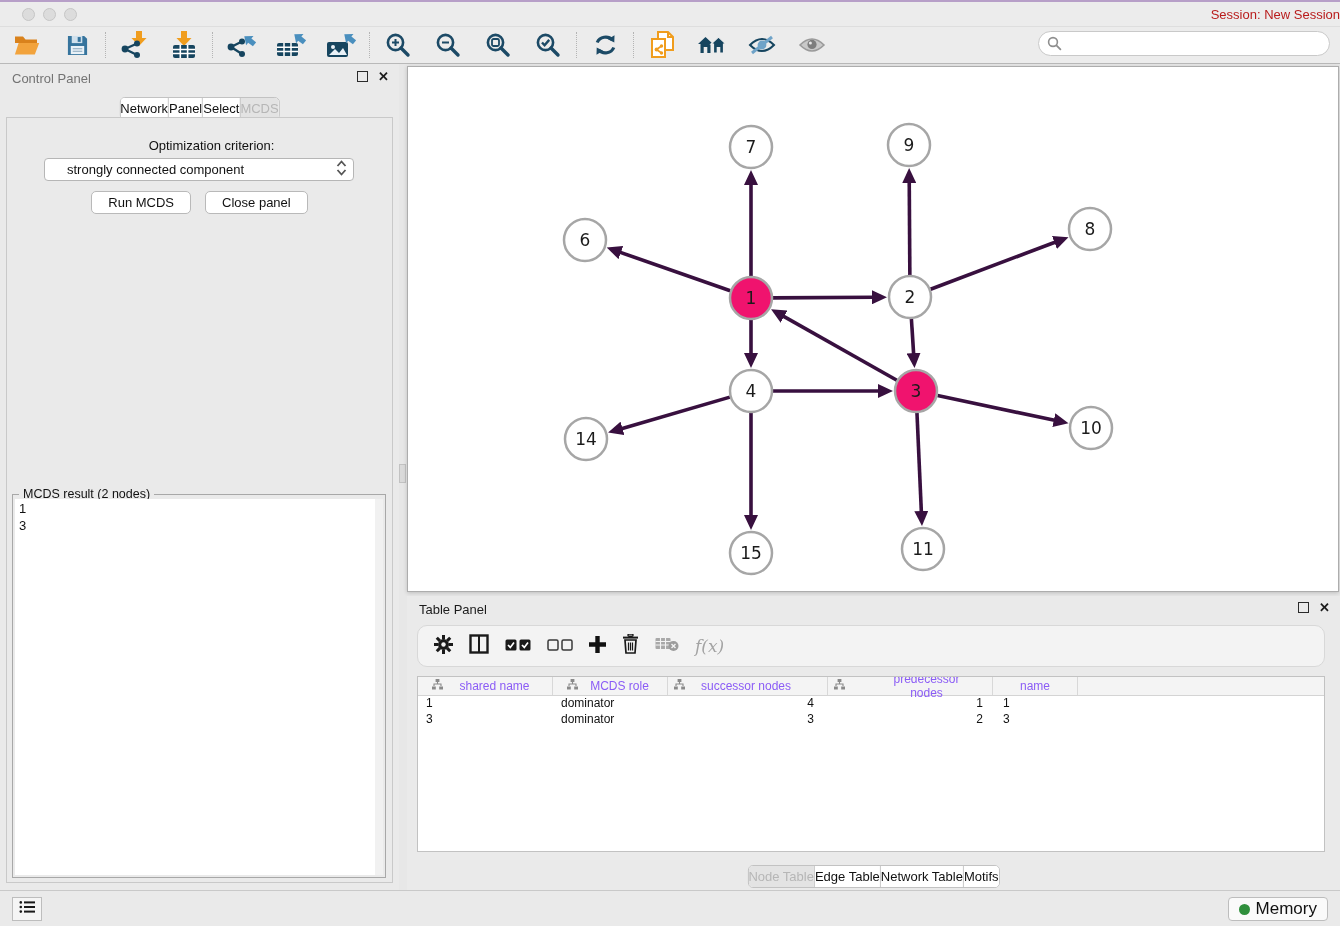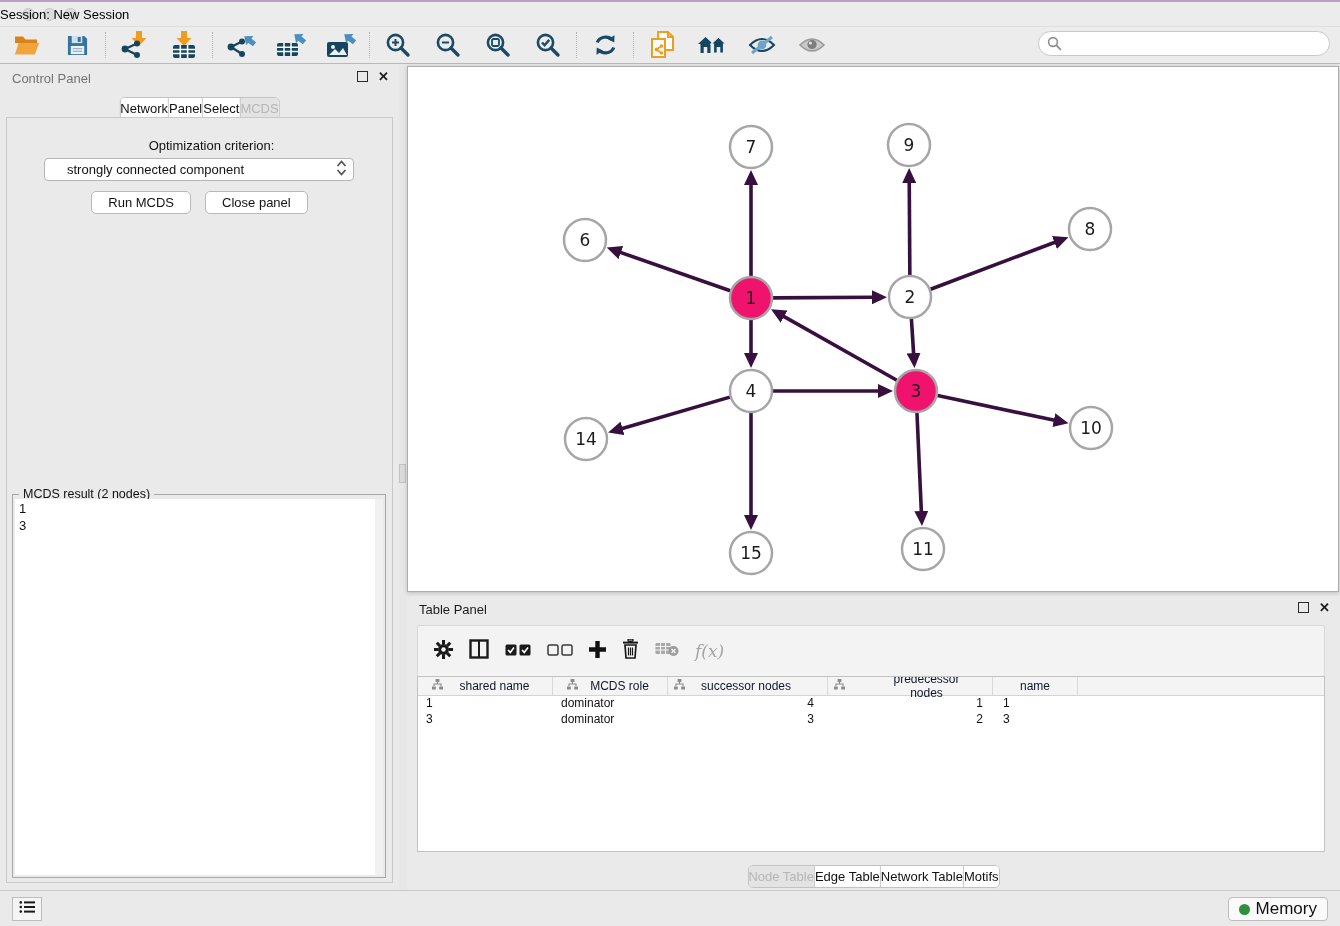--- a/index.html
+++ b/index.html
@@ -7,21 +7,21 @@
   body {
     position:relative; background:#e7e7e7;
     font-family:"Liberation Sans", sans-serif; overflow:hidden;
     -webkit-font-smoothing:antialiased;
   }
   
   .accent-strip { position:absolute; left:0; top:0; width:100%; height:2px; background:#b79fc8; }
   .titlebar { position:absolute; left:0; top:2px; width:100%; height:25px; background:#ececec; border-bottom:1px solid #dedede; }
   .titlebar .traffic { position:absolute; top:6px; left:22px; display:flex; gap:8px; }
   .traffic .dot { width:13px; height:13px; border-radius:50%; background:#dcdcdc; border:1px solid #c6c6c6; }
-  .titlebar .win-title { position:absolute; width:100%; text-align:left; top:5px; font-size:13px; color:#000000; }
+  .titlebar .win-title { position:absolute; width:100%; text-align:right; top:5px; font-size:13px; color:#b91c1c; }
   .main-toolbar { position:absolute; left:0; top:27px; width:100%; height:37px; background:#ececec; border-bottom:1px solid #b9b9b9; display:flex; align-items:center; padding-left:12px; }
   .tb-group { display:flex; align-items:center; gap:20px; }
   .tb-sep { width:1px; height:26px; margin:0 13px; border-left:1px dotted #b4b4b4; }
   .tb-btn { display:flex; align-items:center; justify-content:center; width:30px; height:30px; cursor:pointer; }
   .tb-btn svg { display:block; }
   .search-wrap { position:absolute; right:10px; top:31px; }
   .search-field { width:292px; height:25px; border:1px solid #c9c9c9; border-radius:13px; background:#fff; padding:0 10px 0 28px; font-size:13px; color:#333; outline:none; }
   .search-glyph { position:absolute; left:9px; top:5px; }
 
   
@@ -61,26 +61,26 @@
   .nt-dot svg { position:absolute; left:2px; top:2px; }
   .nt-red { background:#ee4b45; border:1px solid #d63b35; }
   .nt-yellow { background:#f6b32b; border:1px solid #dd9e20; }
   .nt-green { background:#37b24d; border:1px solid #2a9e3f; }
   .net-canvas { position:absolute; left:0; top:22px; width:930px; height:502px; background:#fff; }
 
   
   .table-panel { position:absolute; left:407px; top:596px; width:933px; height:294px; background:#eaeaea; }
   .tp-header { position:relative; height:26px; }
   .tp-header .ph-title { position:absolute; left:12px; top:6px; font-size:13px; color:#1c1c1c; }
-  .tp-toolbar { position:absolute; left:10px; top:29px; width:908px; height:52px; background:#f3f3f3; border:1px solid #d8d8d8; border-radius:2px; display:flex; align-items:center; gap:16px; padding-left:16px; }
+  .tp-toolbar { position:absolute; left:10px; top:29px; width:908px; height:42px; background:#f3f3f3; border:1px solid #d8d8d8; border-radius:10px; display:flex; align-items:center; gap:16px; padding-left:16px; }
   .tp-tool { display:flex; align-items:center; justify-content:center; cursor:pointer; }
   .fx-glyph { font-family:"DejaVu Serif", serif; font-style:italic; font-size:17px; color:#a3a3a3; }
   .data-table { position:absolute; left:10px; top:80px; width:908px; height:176px; background:#fff; border:1px solid #c2c2c2; overflow:hidden; }
   .dt-headrow { display:flex; height:19px; background:#f4f4f4; border-bottom:1px solid #d4d4d4; }
-  .dt-hcell { display:flex; align-items:center; border-right:1px solid #d8d8d8; font-size:12px; color:#0f172a; position:relative; }
+  .dt-hcell { display:flex; align-items:center; border-right:1px solid #d8d8d8; font-size:12px; color:#8b5cf6; position:relative; }
   .dt-hcell .hicon { margin:0 4px 0 6px; }
   .dt-hcell .hlabel { flex:1; text-align:center; padding-right:10px; }
   .dt-row { display:flex; height:16px; font-size:12px; color:#111; cursor:default; }
   .dt-cell { overflow:hidden; white-space:nowrap; }
   .c0 { width:135px; padding-left:8px; }
   .c1 { width:115px; padding-left:8px; }
   .c2 { width:160px; padding-right:14px; text-align:right; }
   .c3 { width:165px; padding-right:10px; text-align:right;gap:32px; }
   .c4 { width:85px; padding-left:10px; }
   .tp-tabs { position:absolute; left:50%; transform:translateX(-50%); top:269px; }

